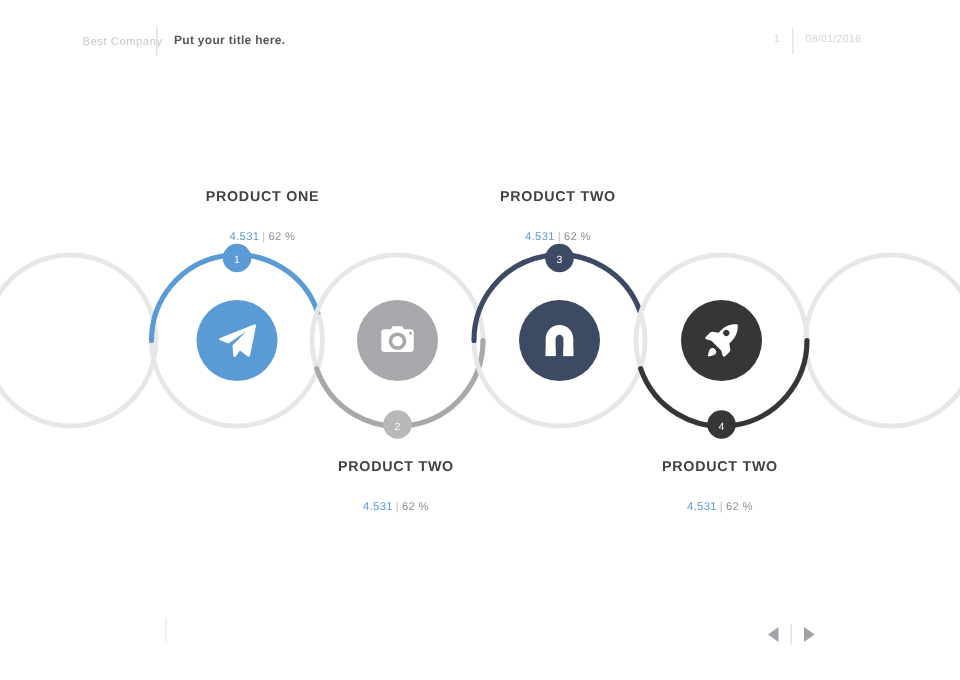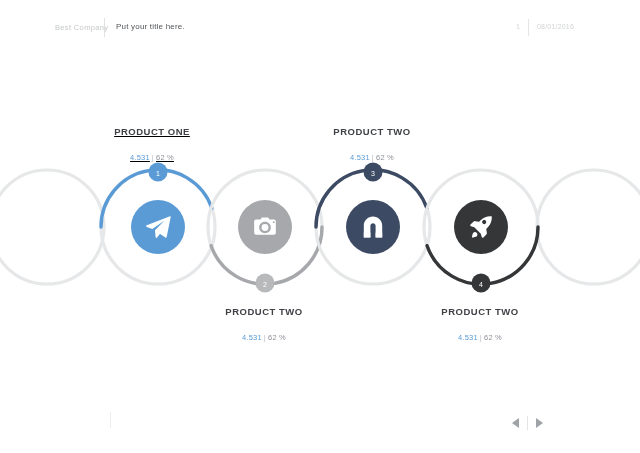--- a/index.html
+++ b/index.html
@@ -38,21 +38,21 @@
     top: 18px;
     width: 1px;
     height: 19px;
     background: #e0e1e3;
   }
   .header-title {
     position: absolute;
     left: 116px;
     top: 22px;
     font-size: 8px;
-    font-weight: normal;
+    font-weight: bold;
     letter-spacing: 0.2px;
     color: #53565a;
     white-space: nowrap;
   }
   .header-page {
     position: absolute;
     left: 516px;
     top: 23px;
     font-size: 7px;
     color: #d2d4d6;
@@ -111,21 +111,21 @@
     letter-spacing: 0.2px;
   }
   .label-stats .value {
     color: #5b9bd5;
   }
   .label-stats .sep {
     color: #b9bcc0;
     padding: 0 2px;
   }
 
-  .label-p1 { left: 72px;  top: 126px; text-decoration: underline; }
+  .label-p1 { left: 95px;  top: 126px; }
   .label-p2 { left: 292px; top: 126px; }
   .label-p3 { left: 184px; top: 306px; }
   .label-p4 { left: 400px; top: 306px; }
 
   
   .footer-divider {
     position: absolute;
     left: 110px;
     top: 412px;
     width: 1px;

